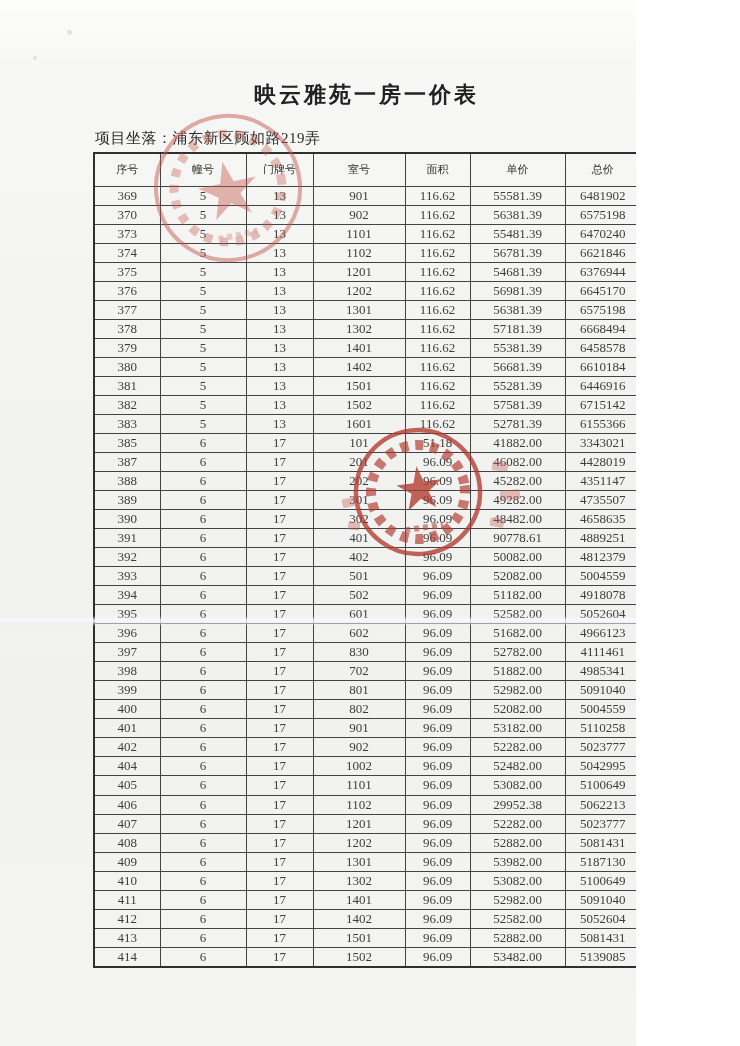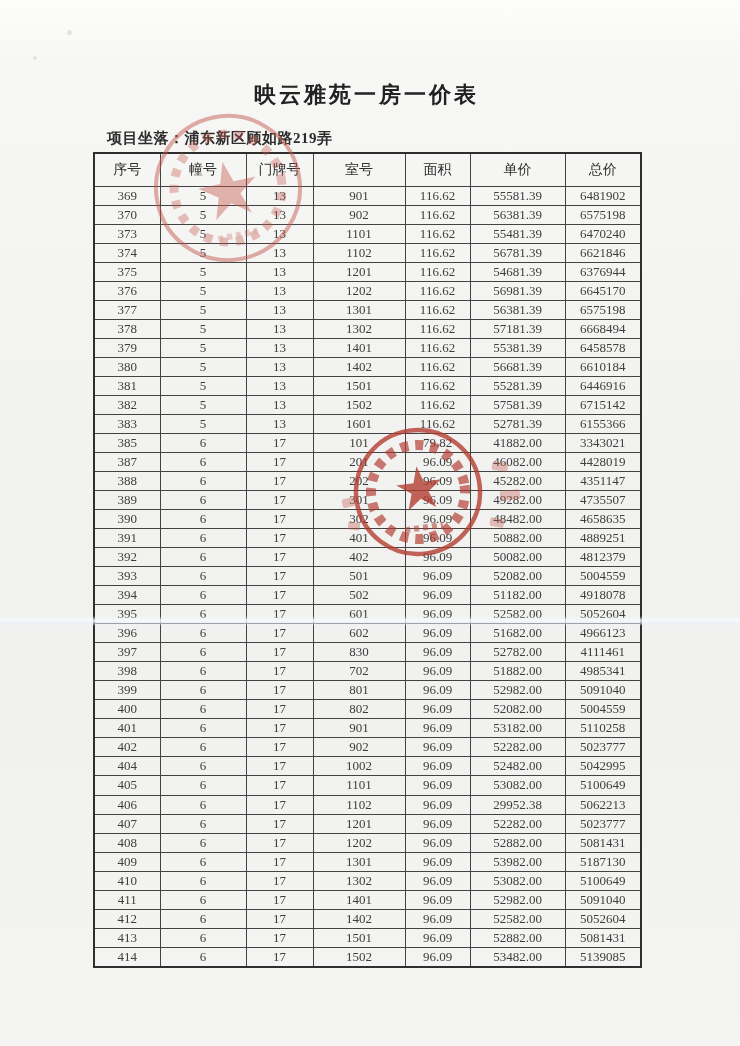--- a/index.html
+++ b/index.html
@@ -1,53 +1,53 @@
 <!DOCTYPE html>
 <html><head>
 <meta charset="utf-8">
 <style>
   html,body{margin:0;padding:0;}
   .page{
     position:relative;
-    width:740px;height:1046px;
+    width:636px;height:1046px;
     background:linear-gradient(180deg,#fdfdfc 0%,#f7f7f5 6%,#f2f2f0 40%,#f1f1ef 70%,#f4f4f2 100%);
     font-family:"Liberation Serif","DejaVu Serif",serif;
     color:#3a3a3a;
     overflow:hidden;
   }
   .speck{position:absolute;border-radius:50%;background:#e2e2e0;}
   .speck.s1{left:67px;top:30px;width:5px;height:5px;}
   .speck.s2{left:33px;top:56px;width:4px;height:4px;}
 
   .doc-title{
     position:absolute;left:93px;top:80px;width:547px;
     margin:0;text-align:center;
     font-size:22px;font-weight:bold;letter-spacing:3px;color:#222;
   }
   .location-line{
-    position:absolute;left:107px;top:129px;
-    font-size:15px;font-weight:bold;color:#2c2c2c;letter-spacing:0.5px;
+    position:absolute;left:95px;top:129px;
+    font-size:15px;font-weight:normal;color:#2c2c2c;letter-spacing:0.5px;
   }
 
   table.price-table{
     position:absolute;left:93px;top:152px;
     width:547px;height:816px;
     border-collapse:collapse;table-layout:fixed;
     text-align:center;
     font-size:13px;color:#3d3d3d;
   }
   table.price-table{border:2px solid #2f2f2f;}
   table.price-table th,
   table.price-table td{
     border:1px solid #434343;
     padding:0;vertical-align:middle;
     overflow:hidden;white-space:nowrap;
   }
   table.price-table thead tr{height:33px;}
-  table.price-table th{font-size:14px;font-weight:normal;color:#2e2e2e;}
+  table.price-table th{font-size:11px;font-weight:normal;color:#2e2e2e;}
   col.c1{width:66px;} col.c2{width:86px;} col.c3{width:67px;}
   col.c4{width:92px;} col.c5{width:65px;} col.c6{width:95px;} col.c7{width:76px;}
 
   .seal{position:absolute;pointer-events:none;filter:blur(0.4px);}
   .seal.top{left:150px;top:110px;opacity:0.48;}
   .seal.mid{left:340px;top:420px;opacity:0.78;}
 
   .scan-band{
     position:absolute;left:0;top:616px;width:740px;height:10px;z-index:5;
     background:linear-gradient(180deg,rgba(245,249,252,0) 0%,rgba(247,251,254,0.85) 45%,rgba(232,239,246,0.55) 75%,rgba(245,249,252,0) 100%);
@@ -215,21 +215,21 @@
           <td>1601</td>
           <td>116.62</td>
           <td>52781.39</td>
           <td>6155366</td>
         </tr>
         <tr>
           <td>385</td>
           <td>6</td>
           <td>17</td>
           <td>101</td>
-          <td>79.82</td>
+          <td>51.18</td>
           <td>41882.00</td>
           <td>3343021</td>
         </tr>
         <tr>
           <td>387</td>
           <td>6</td>
           <td>17</td>
           <td>201</td>
           <td>96.09</td>
           <td>46082.00</td>
@@ -261,21 +261,21 @@
           <td>96.09</td>
           <td>48482.00</td>
           <td>4658635</td>
         </tr>
         <tr>
           <td>391</td>
           <td>6</td>
           <td>17</td>
           <td>401</td>
           <td>96.09</td>
-          <td>50882.00</td>
+          <td>90778.61</td>
           <td>4889251</td>
         </tr>
         <tr>
           <td>392</td>
           <td>6</td>
           <td>17</td>
           <td>402</td>
           <td>96.09</td>
           <td>50082.00</td>
           <td>4812379</td>

